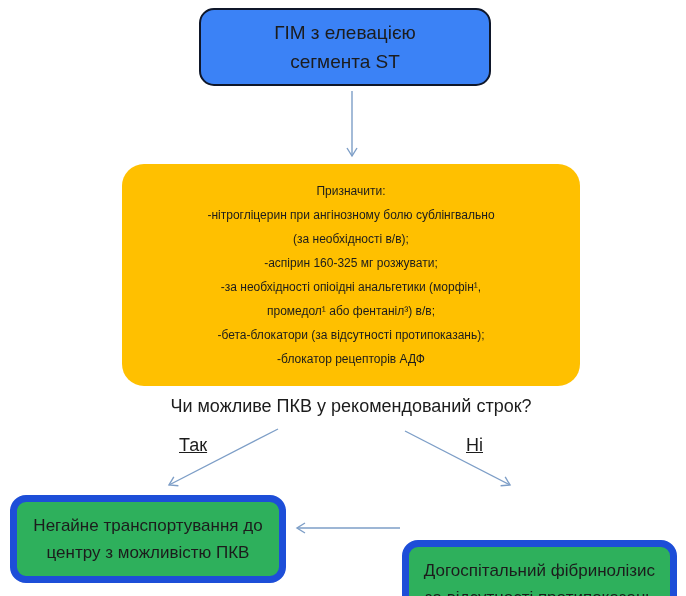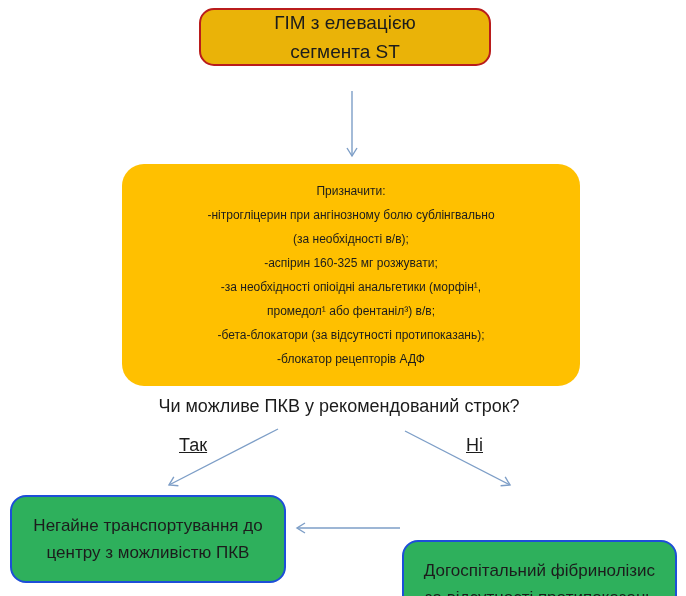--- a/index.html
+++ b/index.html
@@ -22,54 +22,54 @@
   .box {
     position: absolute;
     display: flex;
     align-items: center;
     justify-content: center;
     text-align: center;
     white-space: pre-line;
     box-sizing: border-box;
   }
   .title-box {
-    left: 199px; top: 8px; width: 292px; height: 58px;
-    background: #eab308;
-    border: 2px solid #b91c1c;
+    left: 199px; top: 8px; width: 292px; height: 78px;
+    background: #3b82f6;
+    border: 2px solid #0f172a;
     border-radius: 15px;
     font-size: 19px;
     line-height: 29px;
   }
   .treatment-box {
     left: 122px; top: 164px; width: 458px; height: 222px;
     background: #ffc000;
     border-radius: 22px;
     font-size: 12px;
     line-height: 24px;
     padding: 4px 6px;
   }
   .question-text {
     position: absolute;
-    left: 110px; top: 395px; width: 458px;
+    left: 122px; top: 395px; width: 458px;
     text-align: center;
     white-space: pre-line;
     font-size: 18px;
     line-height: 22px;
   }
   .branch-label {
     position: absolute;
     font-size: 18px;
     line-height: 22px;
     text-decoration: underline;
   }
   .branch-label.yes { left: 179px; top: 434px; }
   .branch-label.no  { left: 466px; top: 434px; }
   .outcome-box {
     background: #2eb05c;
-    border: 2px solid #1d4ed8;
+    border: 7px solid #1d4ed8;
     border-radius: 16px;
     font-size: 17px;
     line-height: 27px;
   }
   .outcome-box.yes { left: 10px;  top: 495px; width: 276px; height: 88px; }
   .outcome-box.no  { left: 402px; top: 495px; width: 275px; height: 88px; margin-top: 45px; }
 </style>
 </head>
 <body>
 

